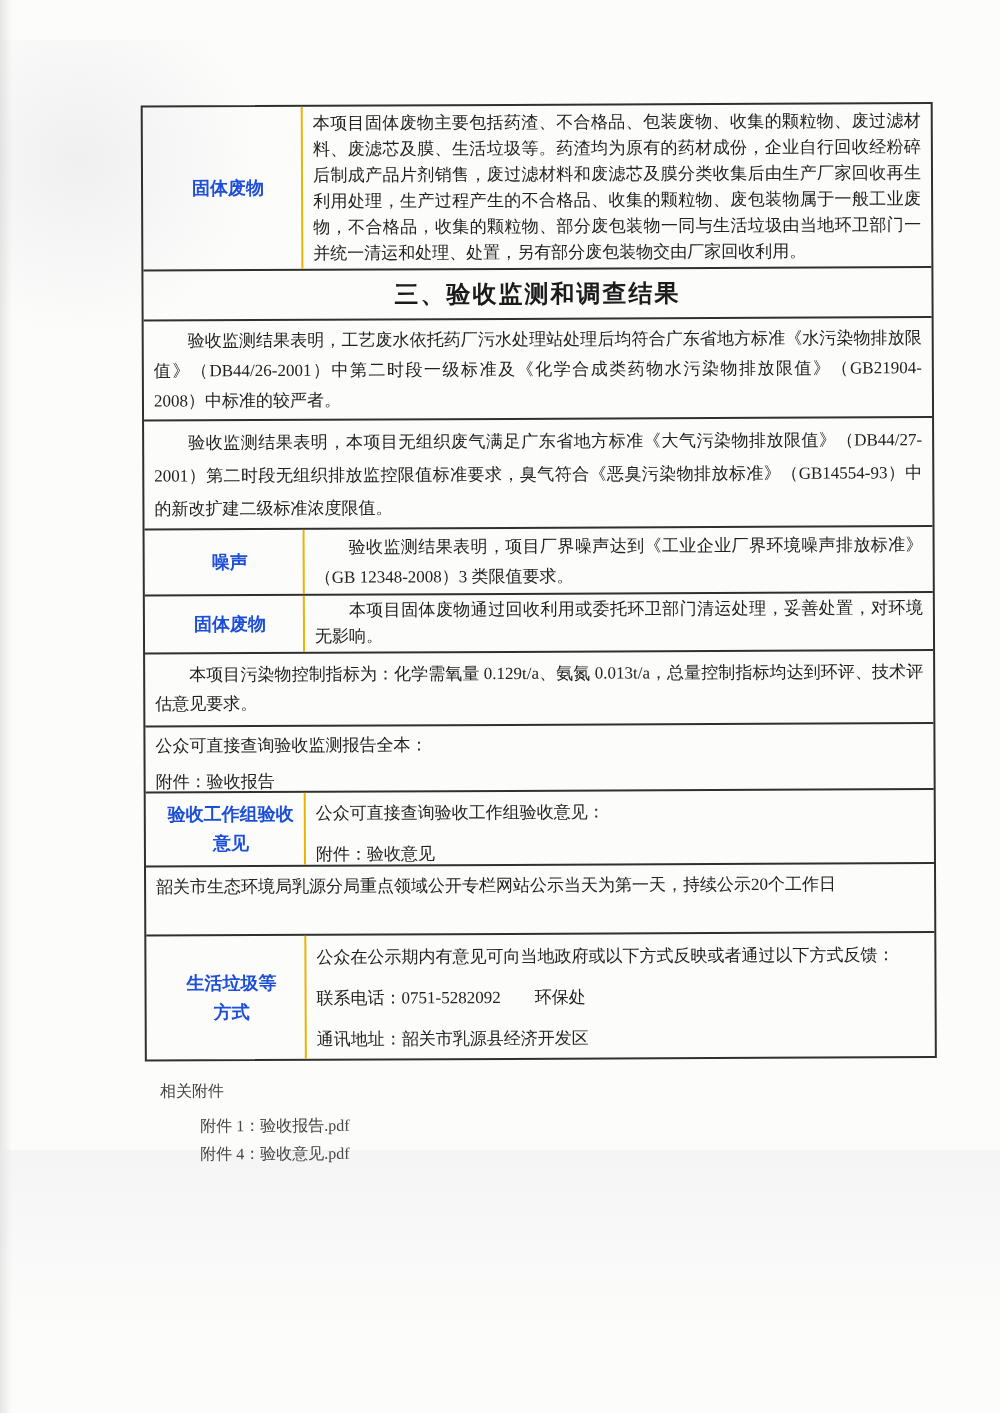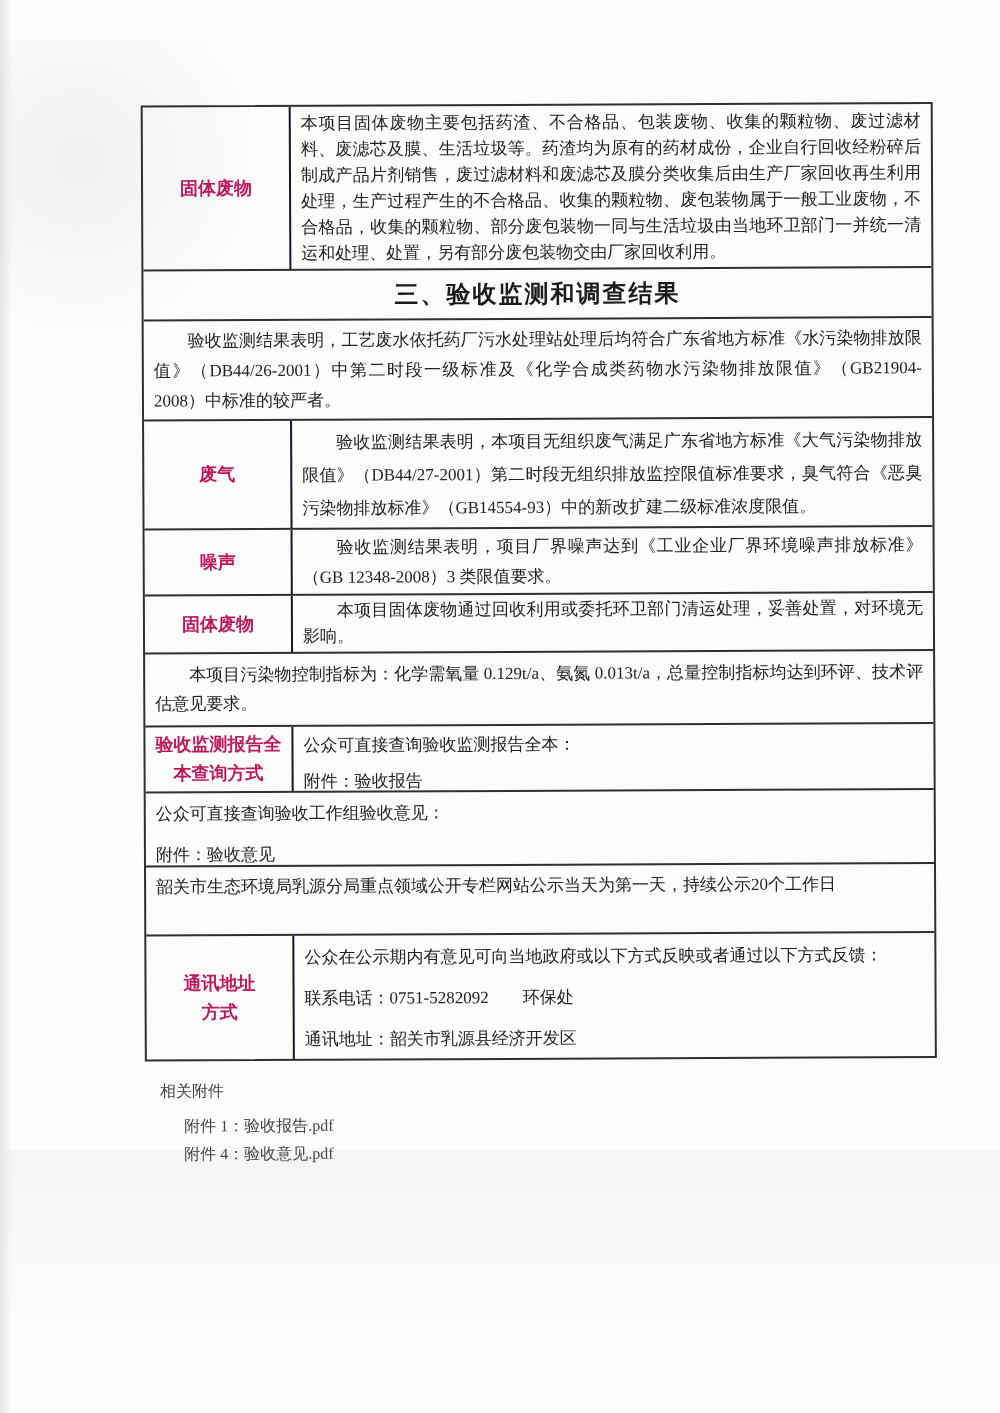--- a/index.html
+++ b/index.html
@@ -20,24 +20,24 @@
 
   .sheet{position:absolute;left:0;top:0;width:1000px;height:1413px;
     transform:rotate(-0.25deg);transform-origin:50% 45%;}
 
   .doc-table{position:absolute;left:143px;top:104px;width:792px;
     border:2px solid #30302e;box-sizing:border-box;background:transparent;}
 
   .row{display:flex;border-bottom:2px solid #30302e;box-sizing:border-box;}
   .row:last-child{border-bottom:none;}
 
-  .label-cell{flex:0 0 148px;width:148px;border-right:2px solid #0f172a;
+  .label-cell{flex:0 0 148px;width:148px;border-right:2px solid #eab308;
     display:flex;align-items:center;justify-content:center;text-align:center;
     font-weight:bold;font-size:18px;line-height:29px;white-space:pre-line;
-    box-sizing:border-box;color:#be185d;}
+    box-sizing:border-box;color:#1d4ed8;margin-left:12px;}
 
   .content-cell{flex:1;padding:0 10px;font-size:17px;text-align:justify;
     box-sizing:border-box;overflow:hidden;color:#222;}
   .content-cell p{margin:0;}
 
   .section-row{height:50px;border-bottom:2px solid #30302e;
     display:flex;align-items:center;justify-content:center;
     font-size:24px;font-weight:bold;letter-spacing:2px;box-sizing:border-box;color:#1b1b1b;}
 
   .r1{height:164px}  .r1 .content-cell{line-height:26px;padding-top:4px}
@@ -46,21 +46,21 @@
   .r4{height:66px}   .r4 .content-cell{line-height:30px;padding-top:3px}  .r4 p{text-indent:2em}
   .r5{height:58px}   .r5 .content-cell{line-height:26px;padding-top:2px}  .r5 p{text-indent:2em}
   .r6{height:73px}   .r6 .content-cell{line-height:29px;padding-top:6px}  .r6 p{text-indent:2em}
   .r7{height:66px}   .r7 .content-cell{line-height:22px;padding-top:8px}  .r7 p + p{margin-top:14px}
   .r8{height:74px}   .r8 .content-cell{line-height:22px;padding-top:10px} .r8 p + p{margin-top:19px}
   .r9{height:69px}   .r9 .content-cell{line-height:30px;padding-top:5px}
   .r10{height:123px} .r10 .content-cell{line-height:22px;padding-top:11px}.r10 p + p{margin-top:19px}
 
   .attachments{position:absolute;left:158px;top:1080px;font-size:16px;color:#454545;font-family:Liberation Serif, serif;}
   .attachments .title{margin-bottom:10px;}
-  .attachments .item{margin-left:24px;line-height:28px;}
+  .attachments .item{margin-left:40px;line-height:28px;}
 </style>
 </head>
 <body>
 
 <div class="scan-edge"></div>
 <div class="scan-blotch-top"></div>
 <div class="scan-blotch-bottom"></div>
 
 <div class="sheet">
 
@@ -75,21 +75,20 @@
 
     <div class="section-row">三、验收监测和调查结果</div>
 
     <div class="row r2">
       <div class="content-cell">
         <p>验收监测结果表明，工艺废水依托药厂污水处理站处理后均符合广东省地方标准《水污染物排放限值》（DB44/26-2001）中第二时段一级标准及《化学合成类药物水污染物排放限值》（GB21904-2008）中标准的较严者。</p>
       </div>
     </div>
 
     <div class="row r3">
-      <div class="label-cell">废气</div>
       <div class="content-cell">
         <p>验收监测结果表明，本项目无组织废气满足广东省地方标准《大气污染物排放限值》（DB44/27-2001）第二时段无组织排放监控限值标准要求，臭气符合《恶臭污染物排放标准》（GB14554-93）中的新改扩建二级标准浓度限值。</p>
       </div>
     </div>
 
     <div class="row r4">
       <div class="label-cell">噪声</div>
       <div class="content-cell">
         <p>验收监测结果表明，项目厂界噪声达到《工业企业厂界环境噪声排放标准》（GB 12348-2008）3 类限值要求。</p>
       </div>
@@ -102,43 +101,43 @@
       </div>
     </div>
 
     <div class="row r6">
       <div class="content-cell">
         <p>本项目污染物控制指标为：化学需氧量 0.129t/a、氨氮 0.013t/a，总量控制指标均达到环评、技术评估意见要求。</p>
       </div>
     </div>
 
     <div class="row r7">
-      <div class="label-cell">验收监测报告全
-本查询方式</div>
       <div class="content-cell">
         <p>公众可直接查询验收监测报告全本：</p>
         <p>附件：验收报告</p>
       </div>
     </div>
 
     <div class="row r8">
+      <div class="label-cell">验收工作组验收
+意见</div>
       <div class="content-cell">
         <p>公众可直接查询验收工作组验收意见：</p>
         <p>附件：验收意见</p>
       </div>
     </div>
 
     <div class="row r9">
       <div class="content-cell">
         <p>韶关市生态环境局乳源分局重点领域公开专栏网站公示当天为第一天，持续公示20个工作日</p>
       </div>
     </div>
 
     <div class="row r10">
-      <div class="label-cell">通讯地址
+      <div class="label-cell">生活垃圾等
 方式</div>
       <div class="content-cell">
         <p>公众在公示期内有意见可向当地政府或以下方式反映或者通过以下方式反馈：</p>
         <p>联系电话：0751-5282092　　环保处</p>
         <p>通讯地址：韶关市乳源县经济开发区</p>
       </div>
     </div>
 
   </div>
 

